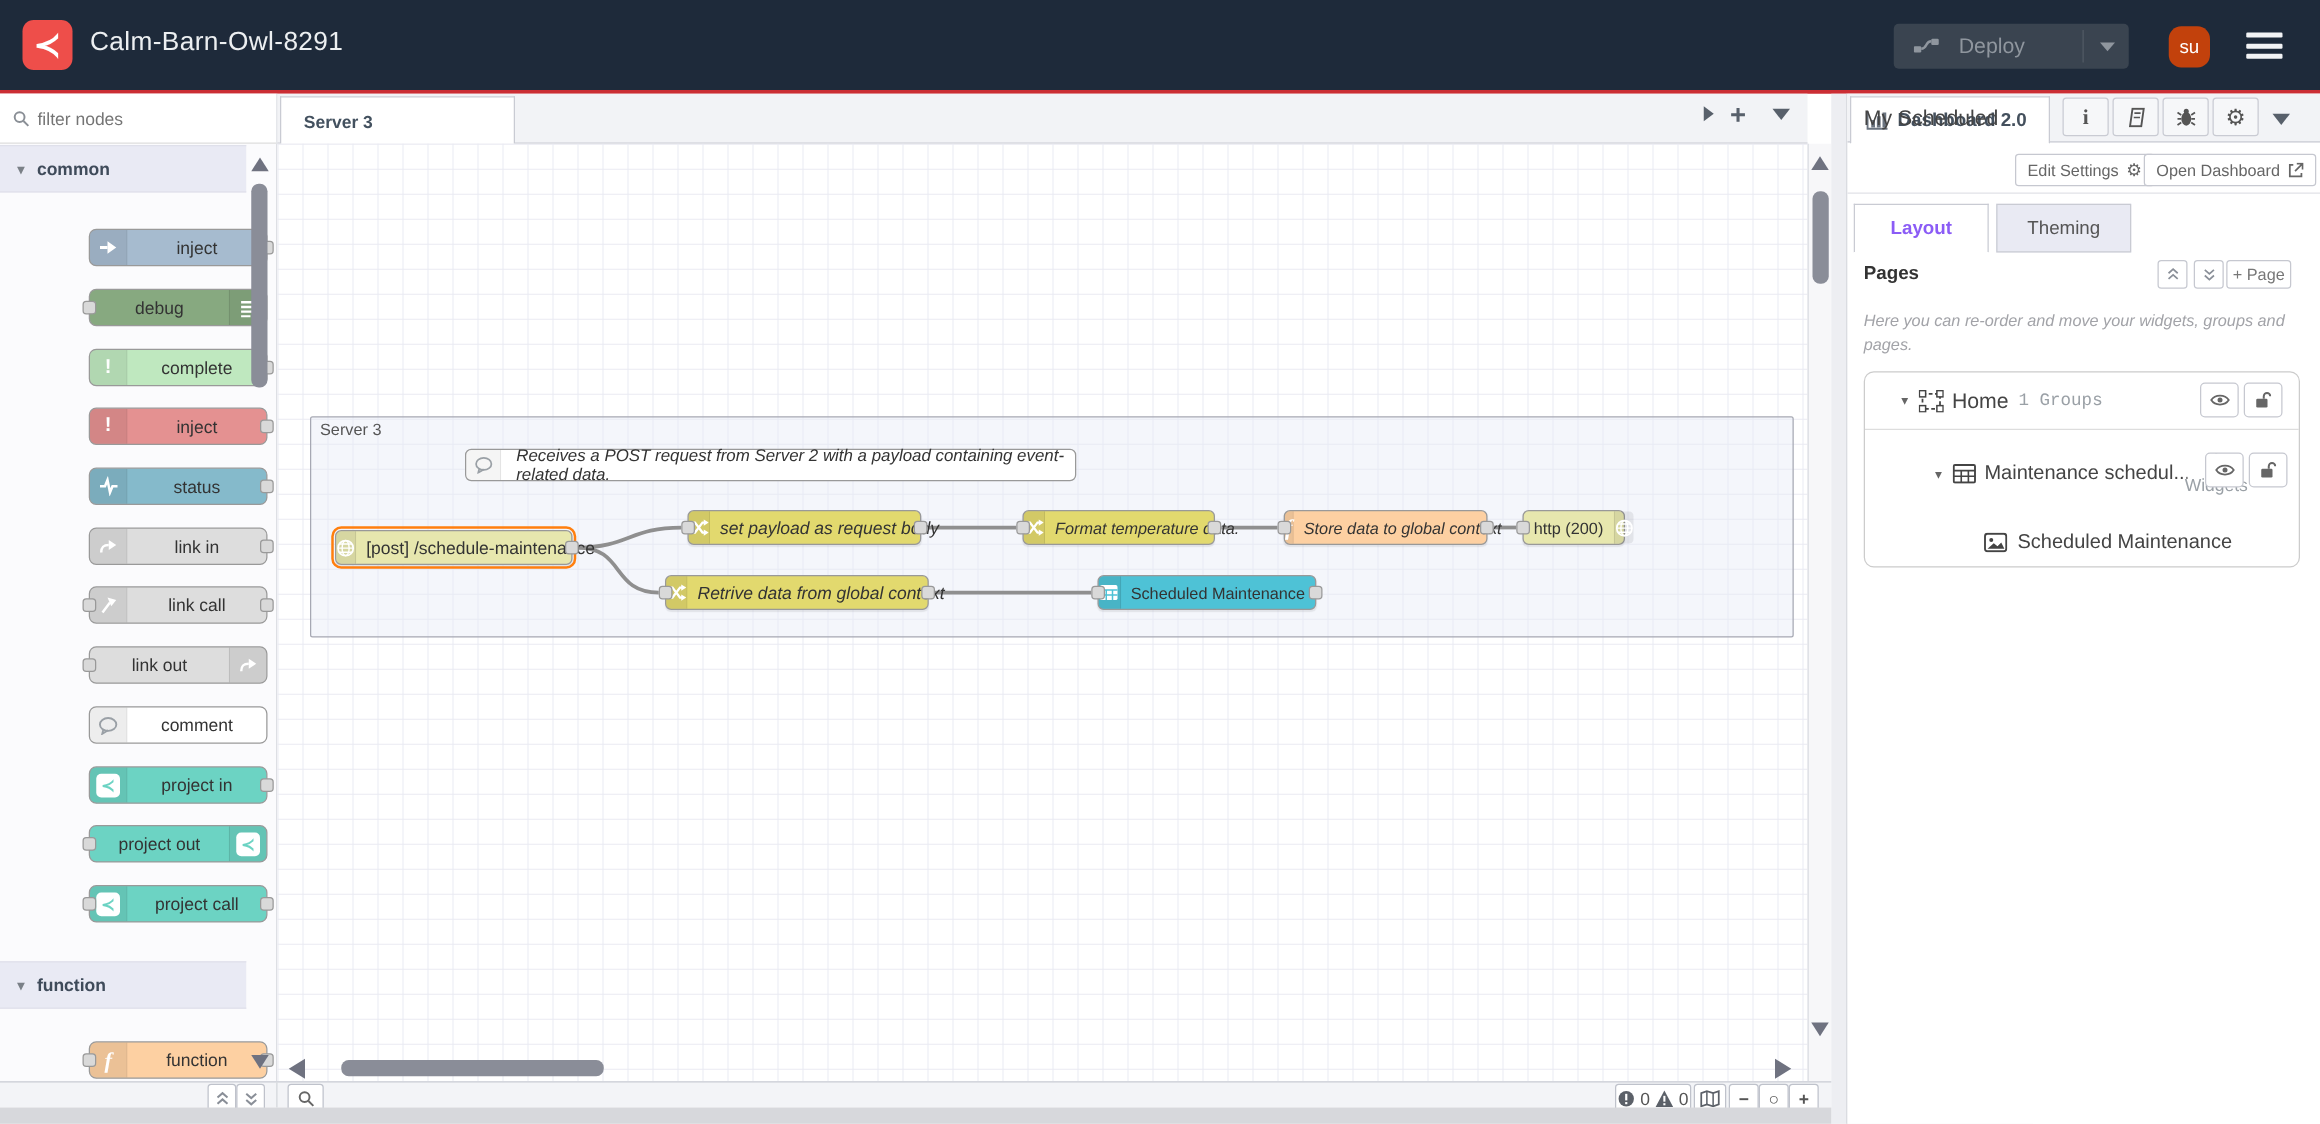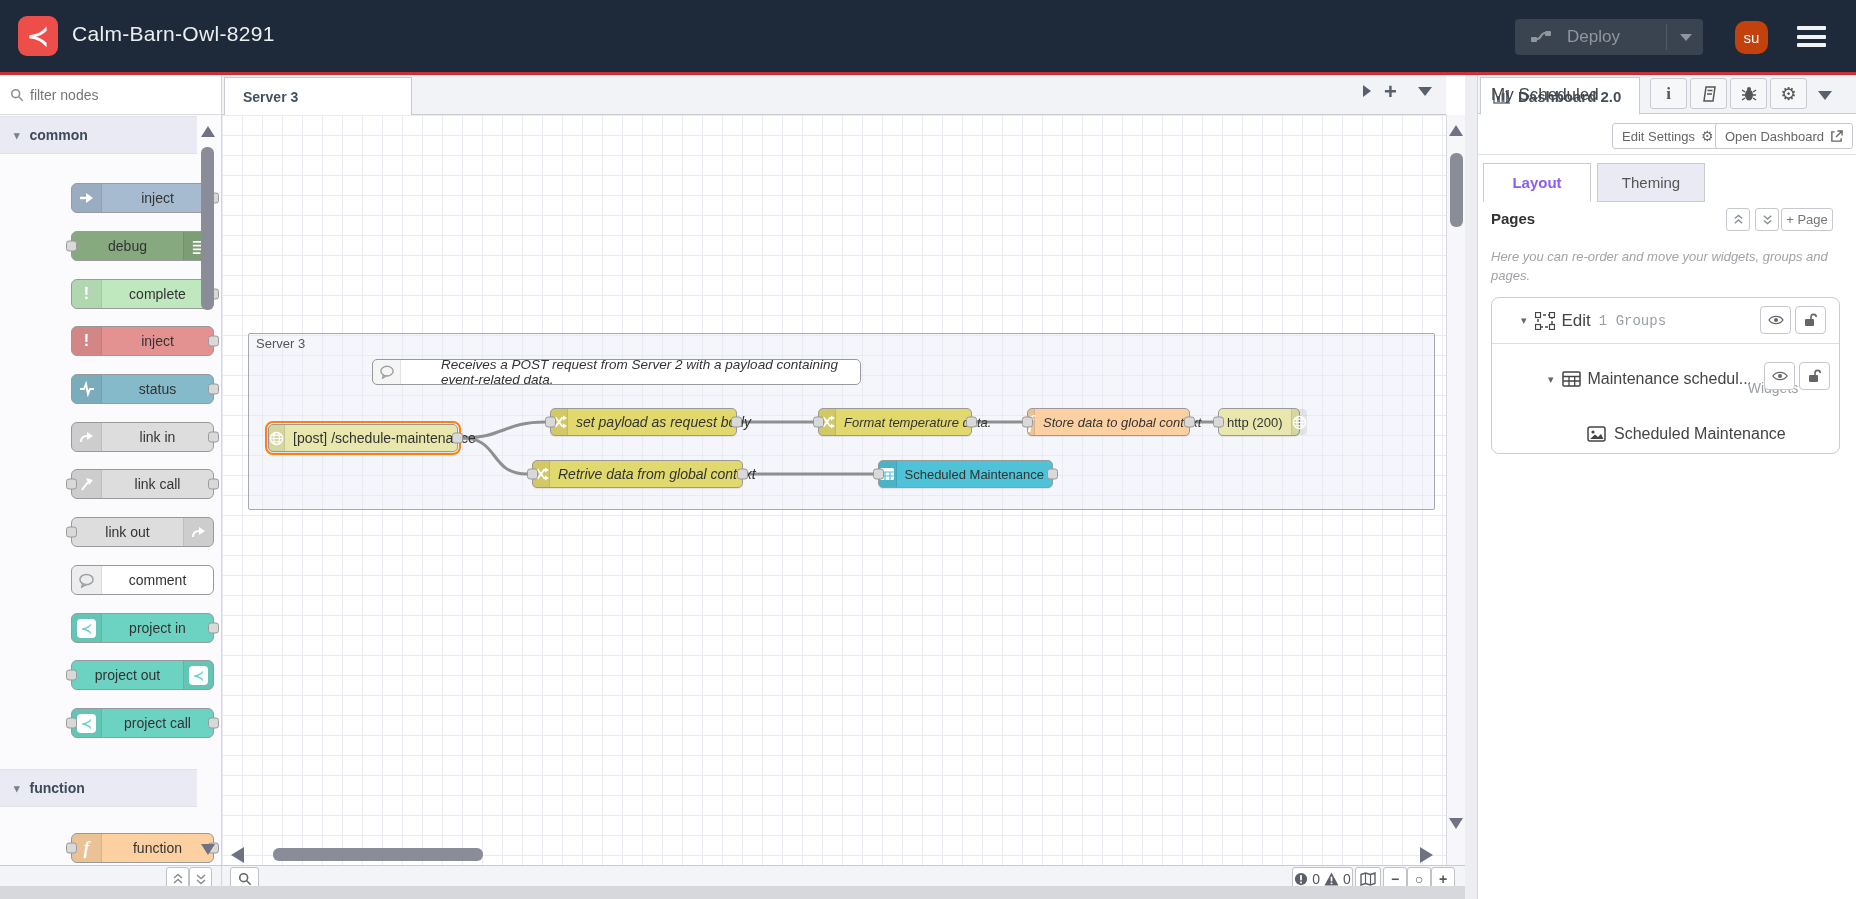--- a/index.html
+++ b/index.html
@@ -60,21 +60,21 @@
            border:1px solid #a6a8b3; border-radius:2px; }
   .group-lbl { position:absolute; left:7px; top:2px; font-size:13px; color:#555; }
   .fnode { position:absolute; height:28px; border:1px solid #999; border-radius:5px; font-size:14px; color:#333;
            display:flex; align-items:stretch; box-shadow:0 1px 1px rgba(0,0,0,.08); }
   .fnode .icell { width:30px; background:rgba(0,0,0,.07); display:flex; align-items:center; justify-content:center; border-right:1px solid rgba(0,0,0,.08); border-radius:4px 0 0 4px;}
   .fnode .icell.r { border-right:none; border-left:1px solid rgba(0,0,0,.08); border-radius:0 4px 4px 0; }
   .fnode .lbl { flex:1; display:flex; align-items:center; justify-content:center; padding:0 8px; white-space:nowrap; }
   .fnode.sel { outline:2px solid #ff7f0e; outline-offset:1px; }
   .fnode .lbl.it { font-style:italic; }
   .comment { position:absolute; left:150px; top:244px; width:489px; height:26px; background:#fff; border:1px solid #999; border-radius:5px;
-             display:flex; align-items:stretch; font-size:13.5px; color:#333;gap:28px; }
+             display:flex; align-items:stretch; font-size:13.5px; color:#333; }
   .comment .icell { width:28px; display:flex; align-items:center; justify-content:center; background:rgba(0,0,0,.04); border-right:1px solid rgba(0,0,0,.07); border-radius:4px 0 0 4px;}
   .comment .lbl { flex:1; display:flex; align-items:center; padding-left:12px; font-style:italic; }
   .vstrip { position:absolute; top:115px; left:1446px; width:19px; height:750px; background:#f7f7f9; border-left:1px solid #d9dbe1; }
   .gutter { position:absolute; top:75px; left:1465px; width:13px; height:824px; background:#edeef2; border-right:1px solid #d4d6dc; }
 
   
   .footer { position:absolute; top:865px; left:0; width:1465px; height:21px; background:#f3f4f7; border-top:1px solid #c9cbd3; }
   .footer .vline { position:absolute; left:221px; top:0; bottom:0; width:1px; background:#d4d6dc; }
   .fbtn { position:absolute; top:867px; height:23px; background:#fff; border:1px solid #bfc2cb; border-radius:3px;
           display:flex; align-items:center; justify-content:center; color:#555; font-size:14px; cursor:pointer; }
@@ -517,21 +517,21 @@
     <div class="tree">
       <div class="trow" style="top:0;height:46px;border-bottom:1px solid #ddd;padding-left:29px;">
         <span class="t-chev">▾</span>
         <svg width="20" height="18" viewBox="0 0 20 18" style="margin-right:7px;">
             <rect x="3" y="3" width="14" height="12" fill="none" stroke="#444" stroke-width="1.4" stroke-dasharray="3 2"></rect>
             <rect x="0.5" y="0.5" width="5" height="5" fill="#fff" stroke="#444" stroke-width="1.2"></rect>
             <rect x="14.5" y="0.5" width="5" height="5" fill="#fff" stroke="#444" stroke-width="1.2"></rect>
             <rect x="0.5" y="12.5" width="5" height="5" fill="#fff" stroke="#444" stroke-width="1.2"></rect>
             <rect x="14.5" y="12.5" width="5" height="5" fill="#fff" stroke="#444" stroke-width="1.2"></rect>
           </svg>
-        <span style="font-size:17px;color:#444;">Edit</span>
+        <span style="font-size:17px;color:#444;">Home</span>
         <span class="t-meta">1 Groups</span>
         <span style="position:absolute;right:48px;top:8px;" class="t-btn">
           <svg width="16" height="12" viewBox="0 0 16 12">
               <path d="M1 6 C4 1.2 12 1.2 15 6 C12 10.8 4 10.8 1 6 Z" fill="none" stroke="#666" stroke-width="1.4"></path>
               <circle cx="8" cy="6" r="2" fill="#666"></circle>
             </svg>
         </span>
         <span style="position:absolute;right:13px;top:8px;" class="t-btn">
           <svg width="13" height="14" viewBox="0 0 13 14">
               <rect x="1" y="6" width="9" height="7" rx="1" fill="#666"></rect>

